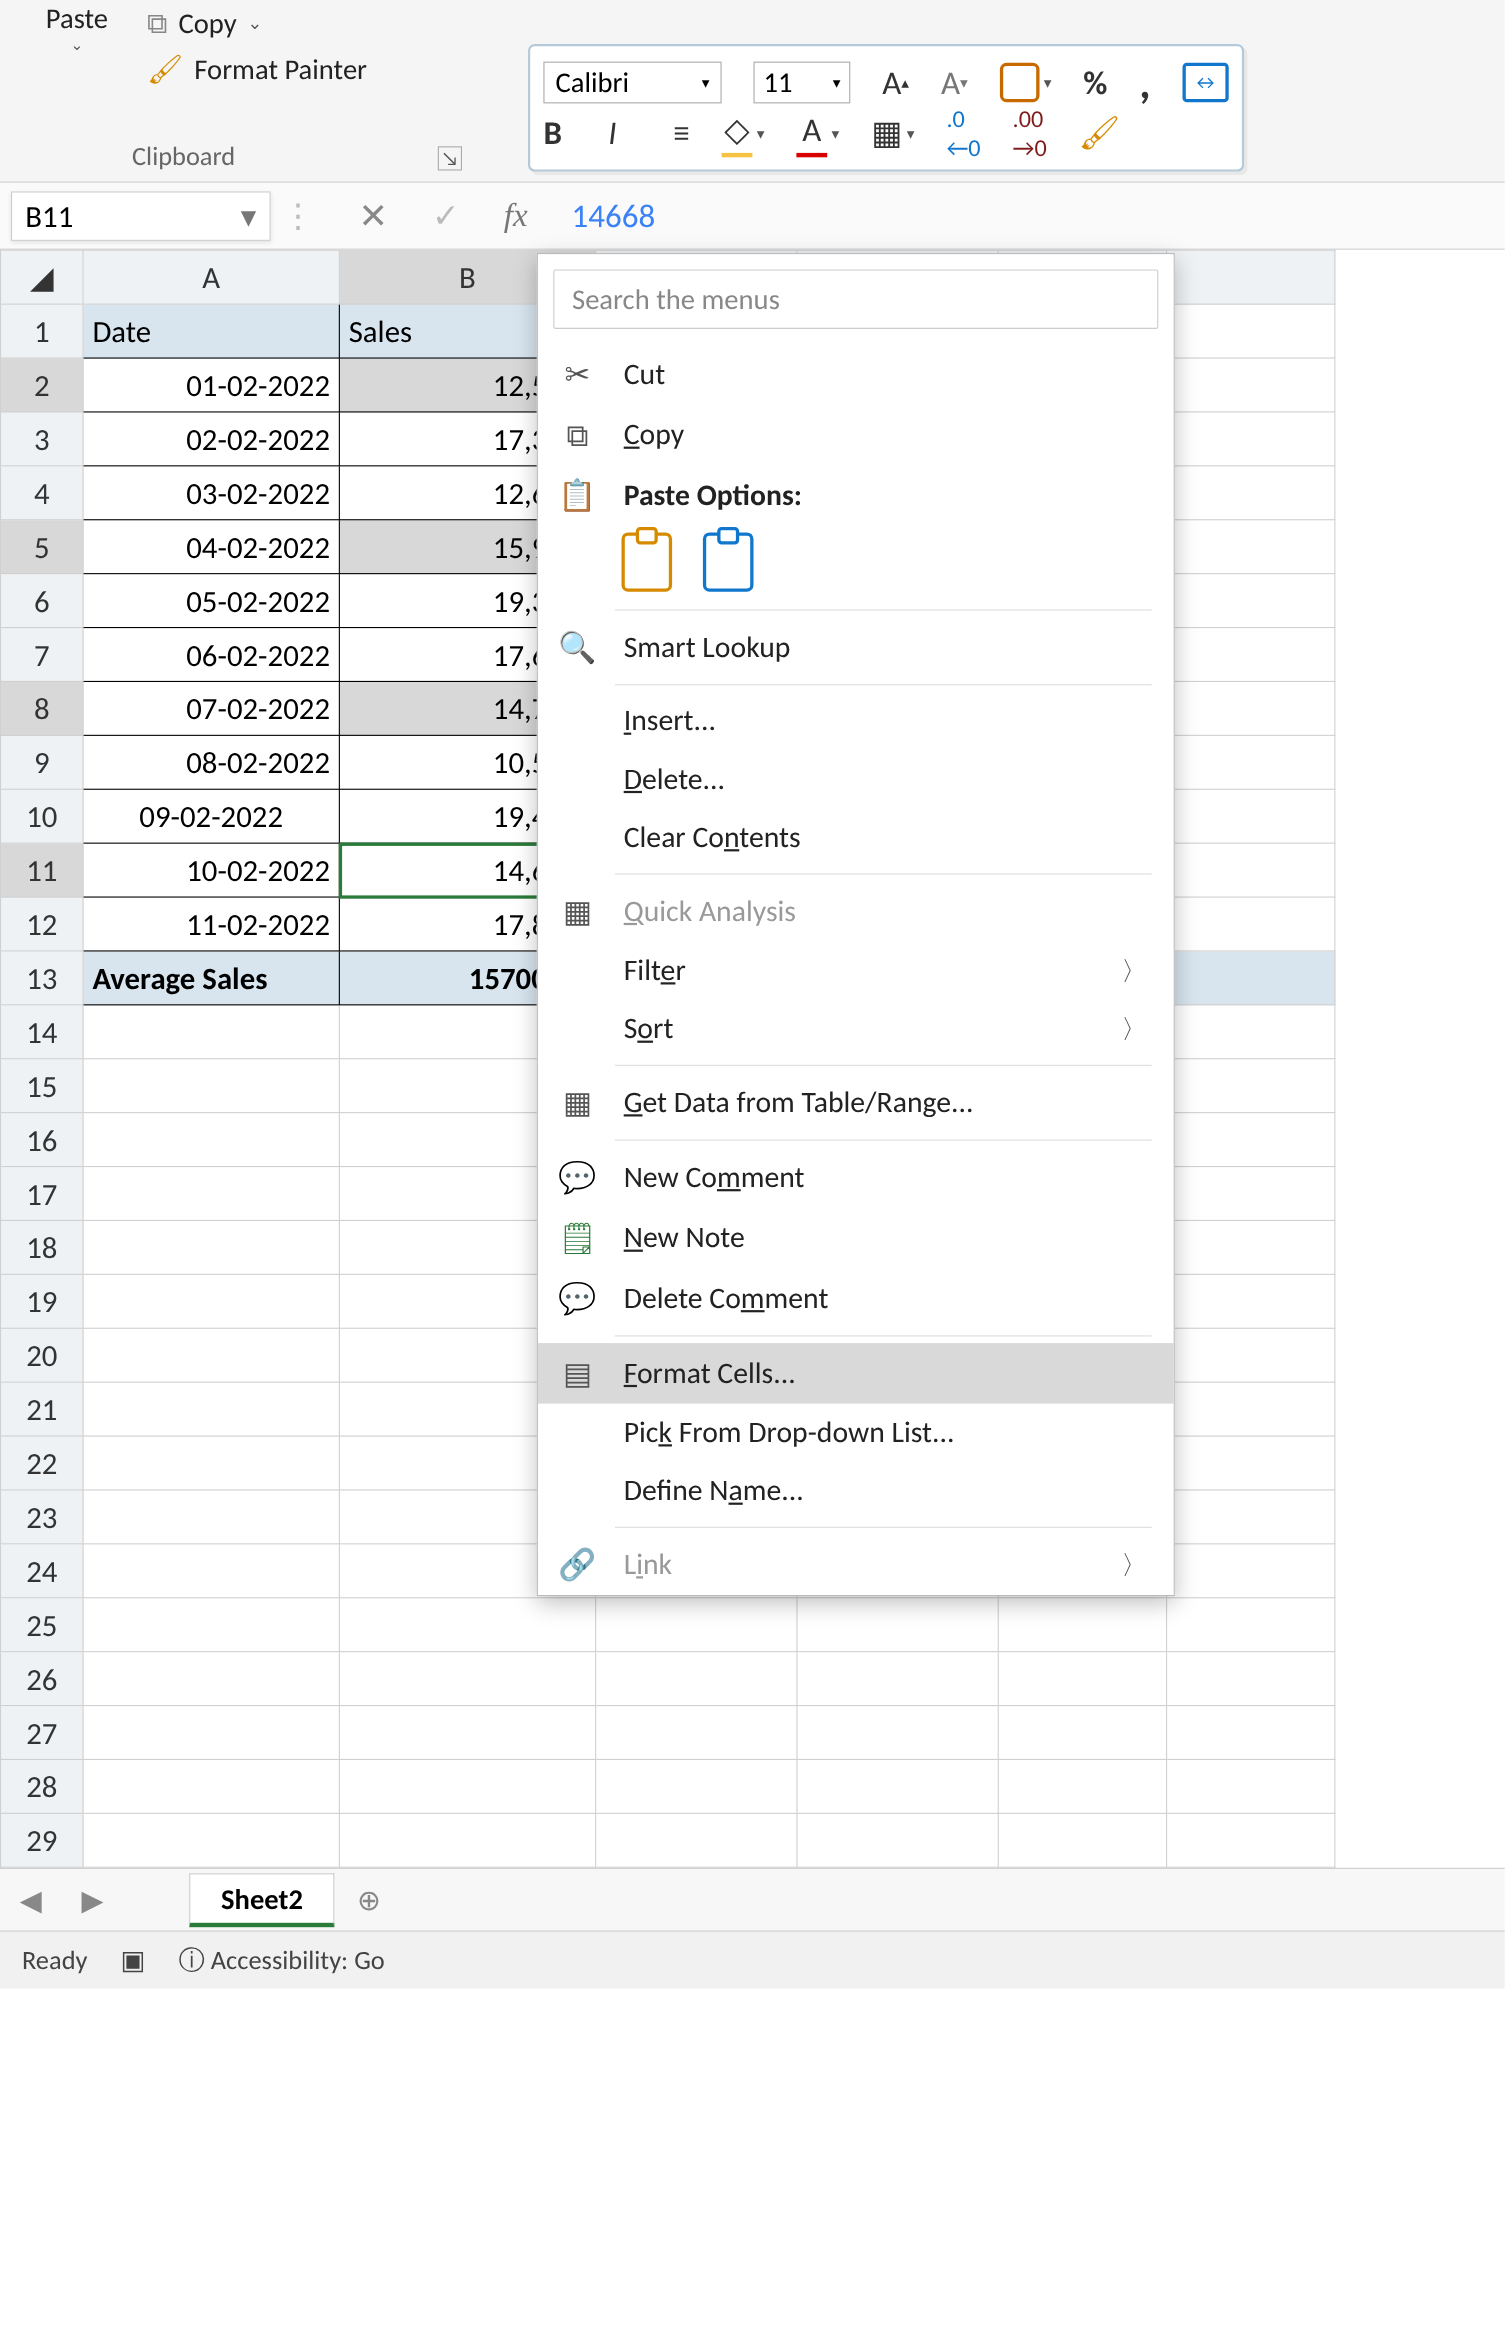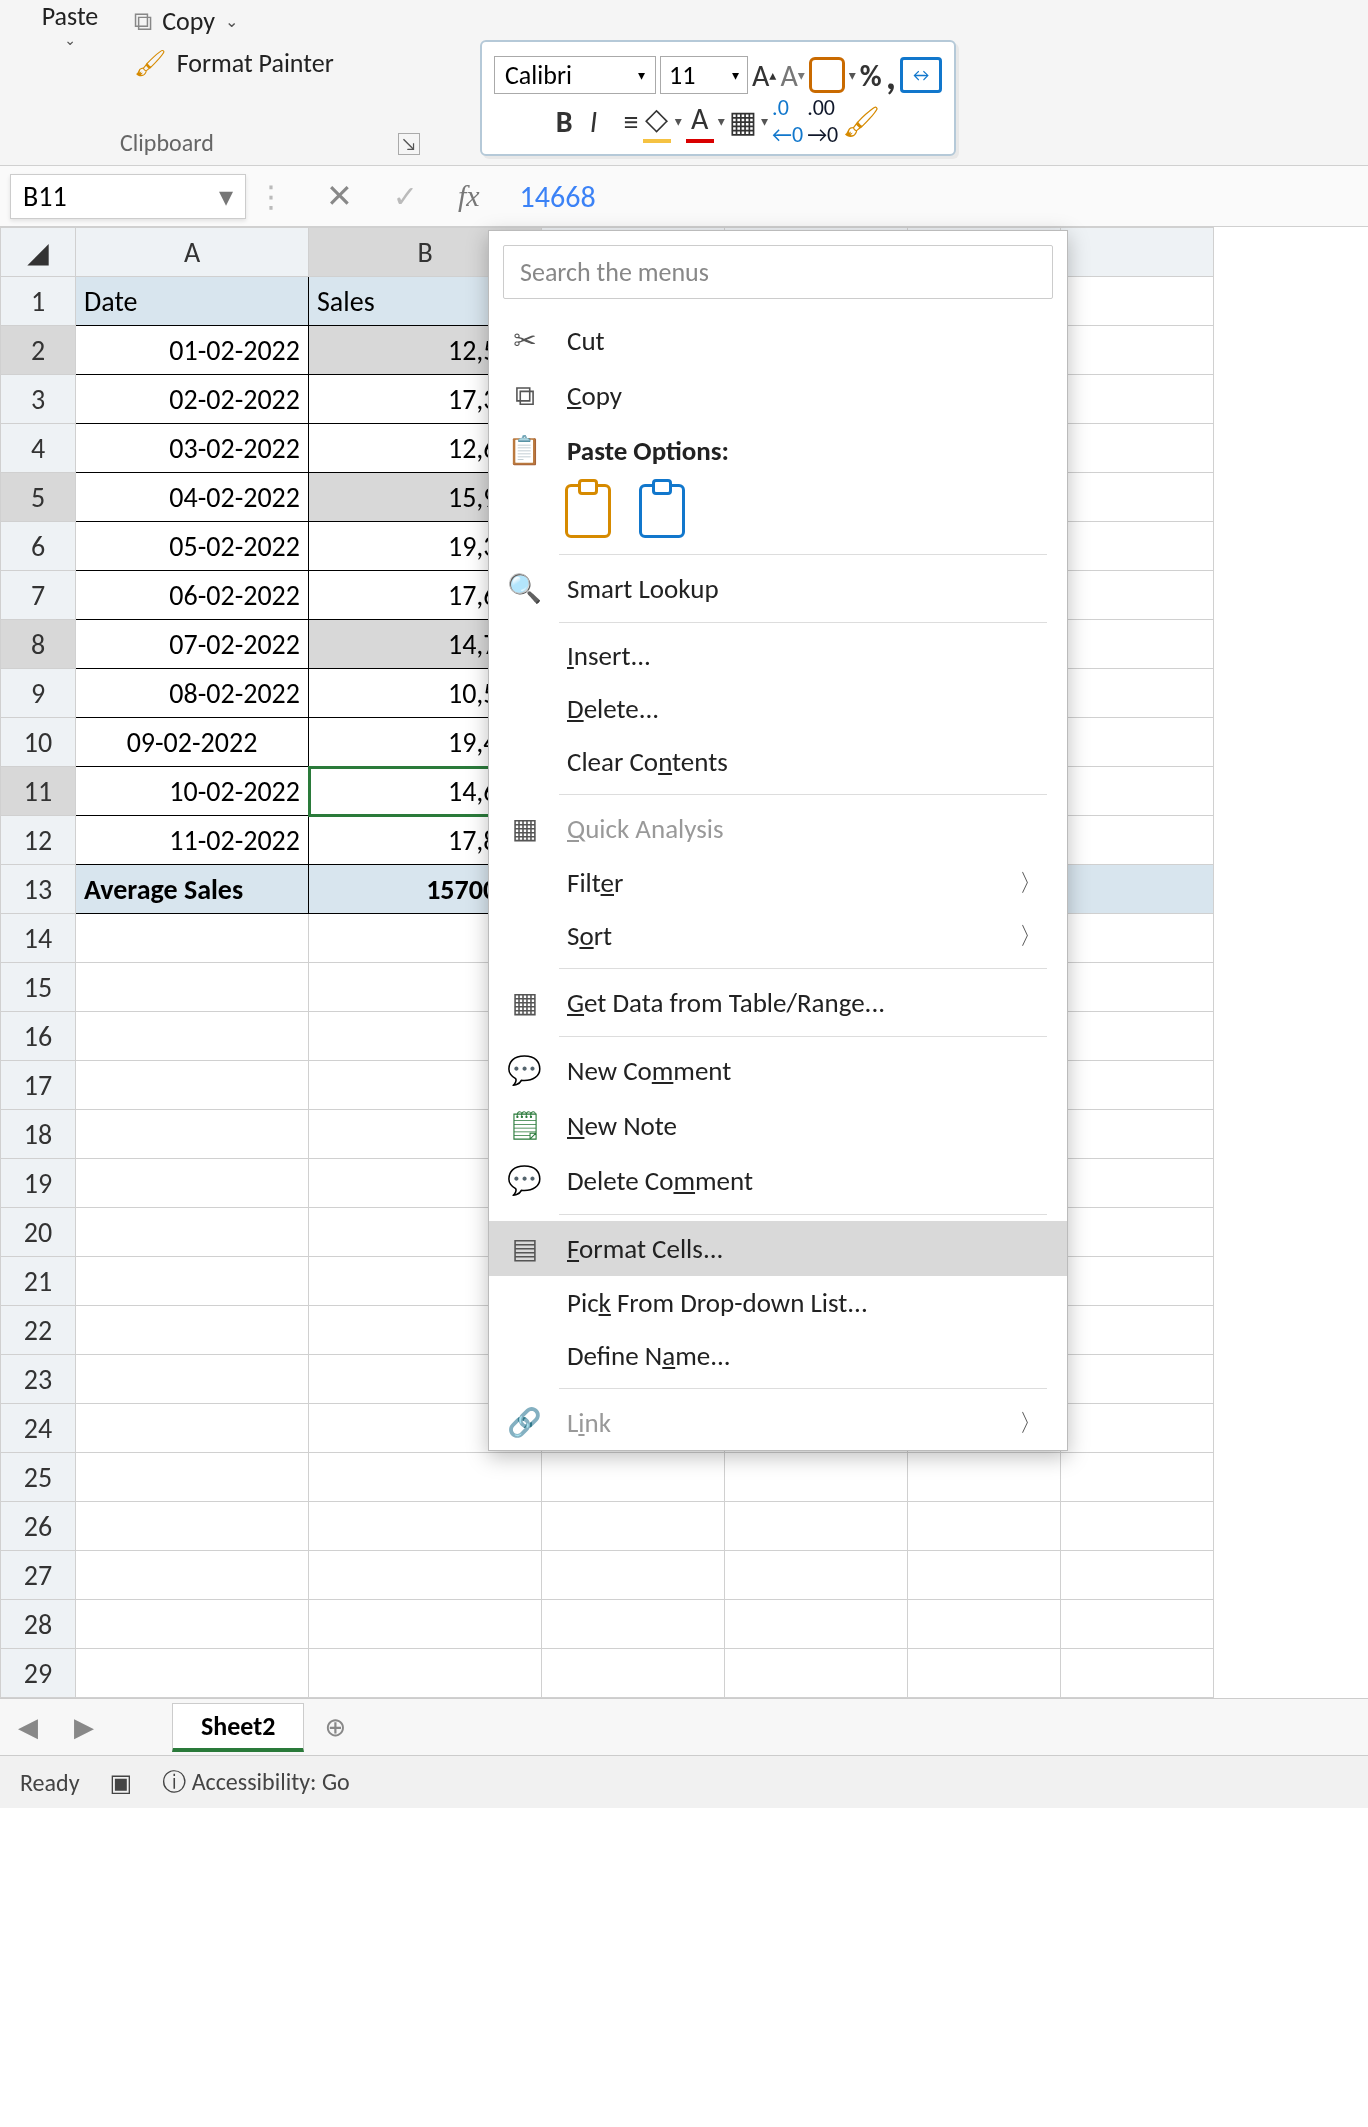--- a/index.html
+++ b/index.html
@@ -61,21 +61,21 @@
     position:absolute;
     left:480px;
     top:40px;
     background:#fff;
     border:2px solid #b5c9d8;
     border-radius:6px;
     padding:10px 12px;
     box-shadow: 3px 3px 0 rgba(0,0,0,0.05);
     z-index:50;
   }
-  .mini-row { display:flex; align-items:center; gap:4px; height:46px;justify-content:center;}
+  .mini-row { display:flex; align-items:center; gap:29px; height:46px;}
   .mini-font {
     border:1px solid #aaa;
     font-size:26px;
     padding:2px 10px 2px 10px;
     width:140px;
     display:flex;justify-content:space-between;align-items:center;
   }
   .mini-size {
     border:1px solid #aaa;
     font-size:26px;
@@ -302,21 +302,21 @@
           </span>
       </span>
       <span class="mini-icon small-chev">
         <span style="display:flex;flex-direction:column;align-items:center;">
             <span>A</span>
             <span class="fontcolor-swatch"></span>
           </span>
       </span>
       <span class="mini-icon small-chev">▦</span>
       <span class="mini-icon" style="color:#1177cc;font-size:22px;">.0<br>←0</span>
-      <span class="mini-icon" style="color:#0f172a;font-size:22px;">.00<br>→0</span>
+      <span class="mini-icon" style="color:#7f1d1d;font-size:22px;">.00<br>→0</span>
       <span class="mini-icon" style="color:#d68a00;">🖌</span>
     </div>
   </div>
 </div>
 
 <div class="namebar">
   <div class="namebox">
     <span>B11</span>
     <span style="color:#777;">▾</span>
   </div>

